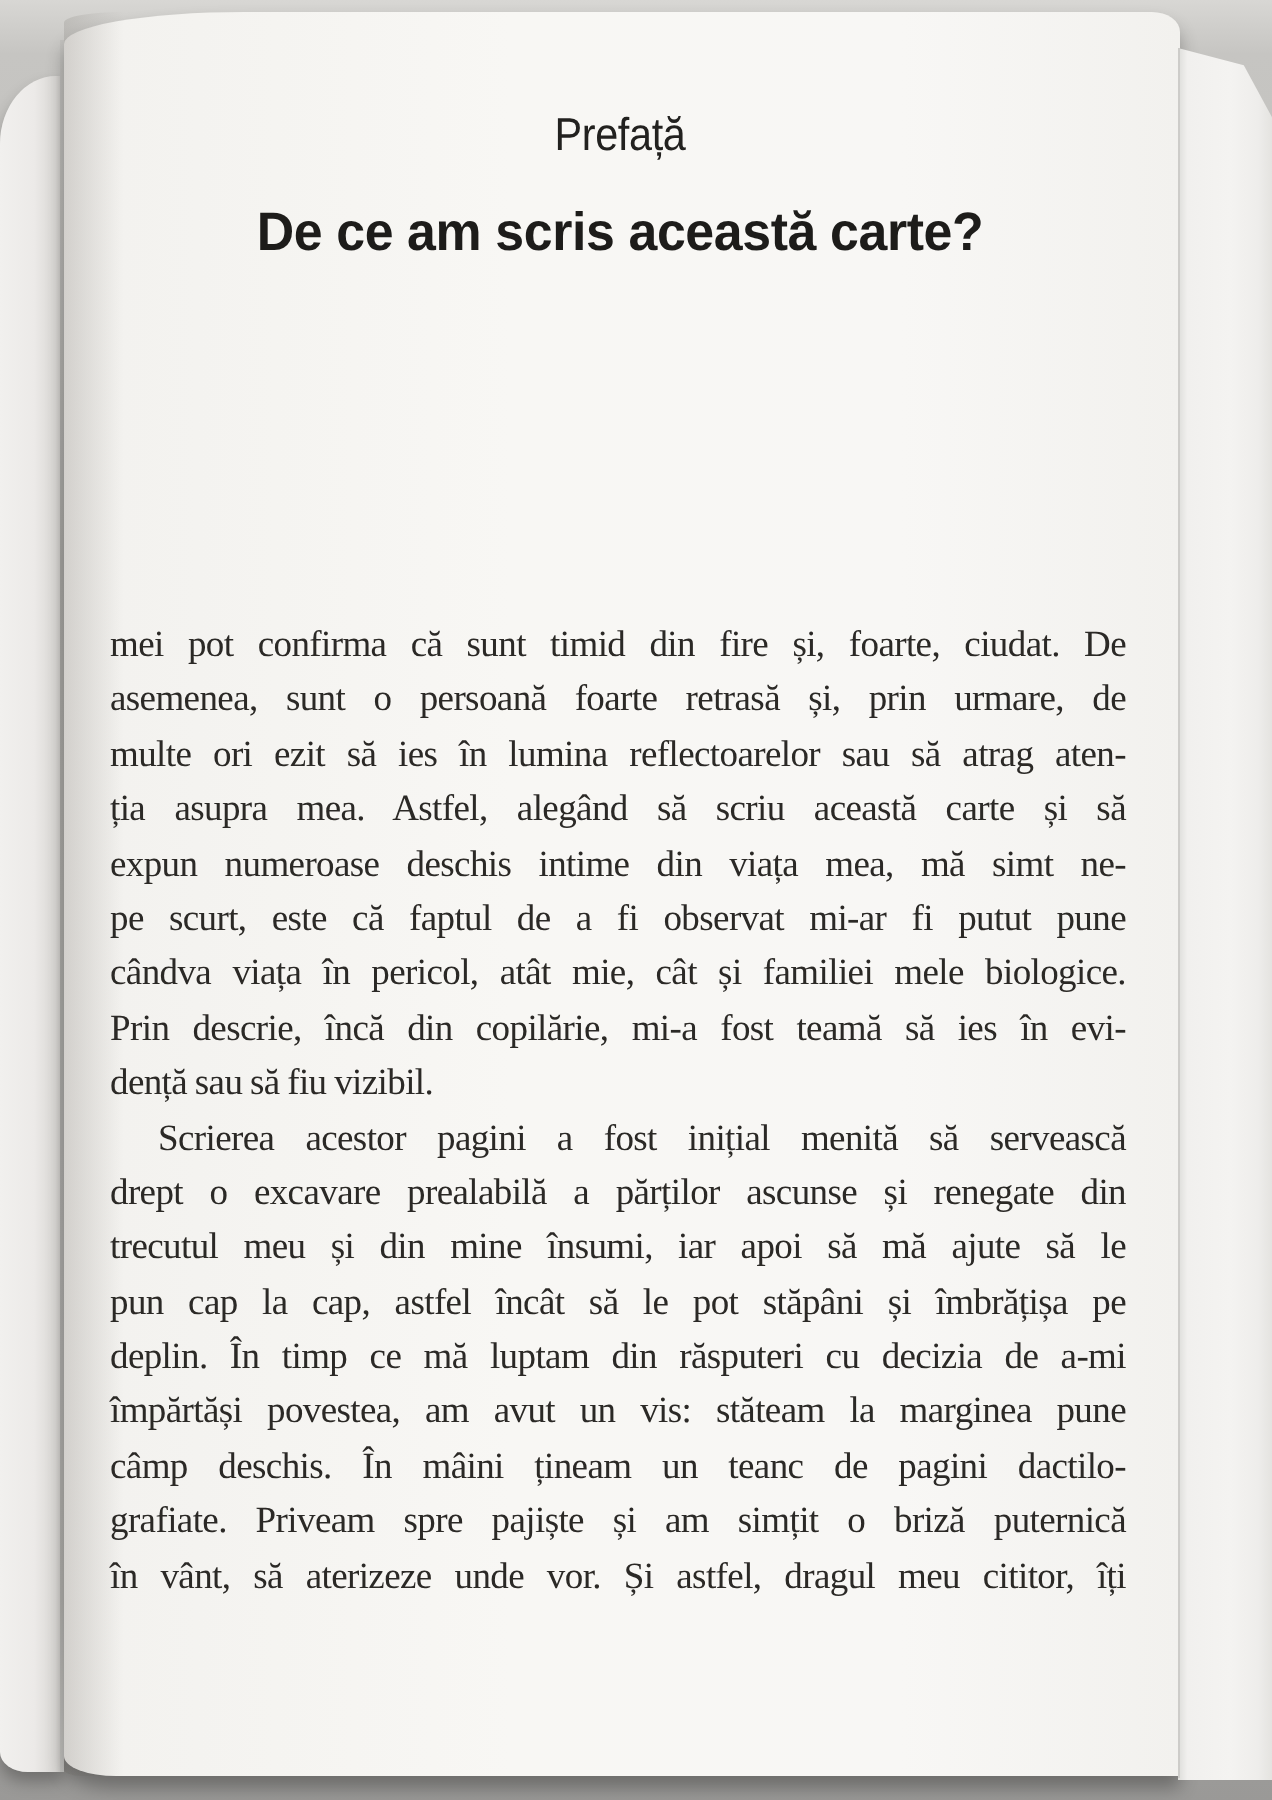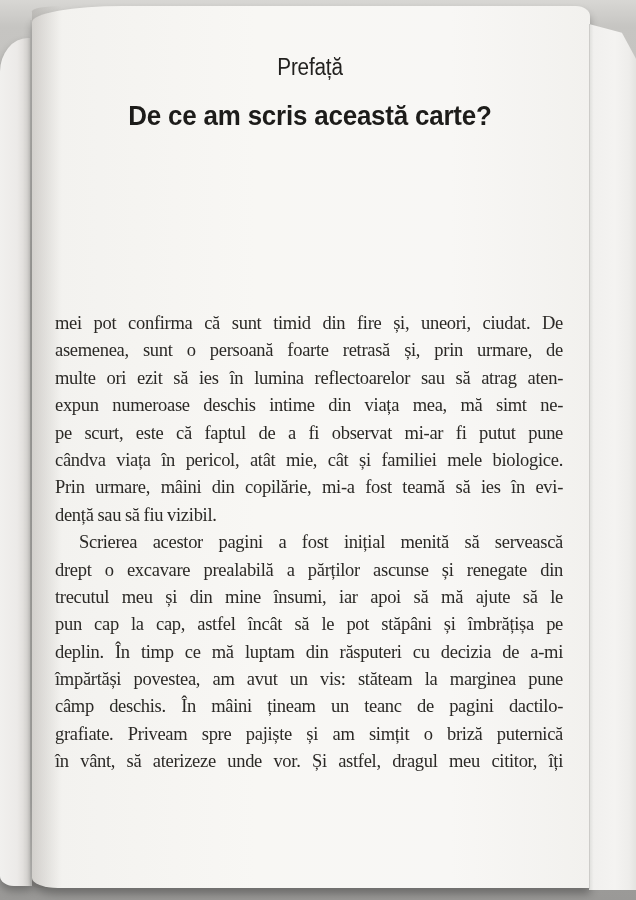--- a/index.html
+++ b/index.html
@@ -146,27 +146,28 @@
   <div class="gutter-crease"></div>
 
   <div class="page">
     <div class="page-gutter-shadow"></div>
 
     <div class="preface">Prefață</div>
 
     <h1 class="title">De ce am scris această carte?</h1>
 
     <div class="bodytext">
-      <div class="bline">mei pot confirma că sunt timid din fire și, uneori, ciudat. De</div>
+      <div class="bline">mei pot confirma că sunt timid din fire și, foarte, ciudat. De</div>
       <div class="bline">asemenea, sunt o persoană foarte retrasă și, prin urmare, de</div>
       <div class="bline">multe ori ezit să ies în lumina reflectoarelor sau să atrag aten-</div>
+      <div class="bline">ția asupra mea. Astfel, alegând să scriu această carte și să</div>
       <div class="bline">expun numeroase deschis intime din viața mea, mă simt ne-</div>
       <div class="bline">pe scurt, este că faptul de a fi observat mi-ar fi putut pune</div>
       <div class="bline">cândva viața în pericol, atât mie, cât și familiei mele biologice.</div>
-      <div class="bline">Prin urmare, mâini din copilărie, mi-a fost teamă să ies în evi-</div>
+      <div class="bline">Prin descrie, încă din copilărie, mi-a fost teamă să ies în evi-</div>
       <div class="bline end">dență sau să fiu vizibil.</div>
       <div class="bline indent">Scrierea acestor pagini a fost inițial menită să servească</div>
       <div class="bline">drept o excavare prealabilă a părților ascunse și renegate din</div>
       <div class="bline">trecutul meu și din mine însumi, iar apoi să mă ajute să le</div>
       <div class="bline">pun cap la cap, astfel încât să le pot stăpâni și îmbrățișa pe</div>
       <div class="bline">deplin. În timp ce mă luptam din răsputeri cu decizia de a-mi</div>
       <div class="bline">împărtăși povestea, am avut un vis: stăteam la marginea pune</div>
       <div class="bline">câmp deschis. În mâini țineam un teanc de pagini dactilo-</div>
       <div class="bline">grafiate. Priveam spre pajiște și am simțit o briză puternică</div>
       <div class="bline">în vânt, să aterizeze unde vor. Și astfel, dragul meu cititor, îți</div>

